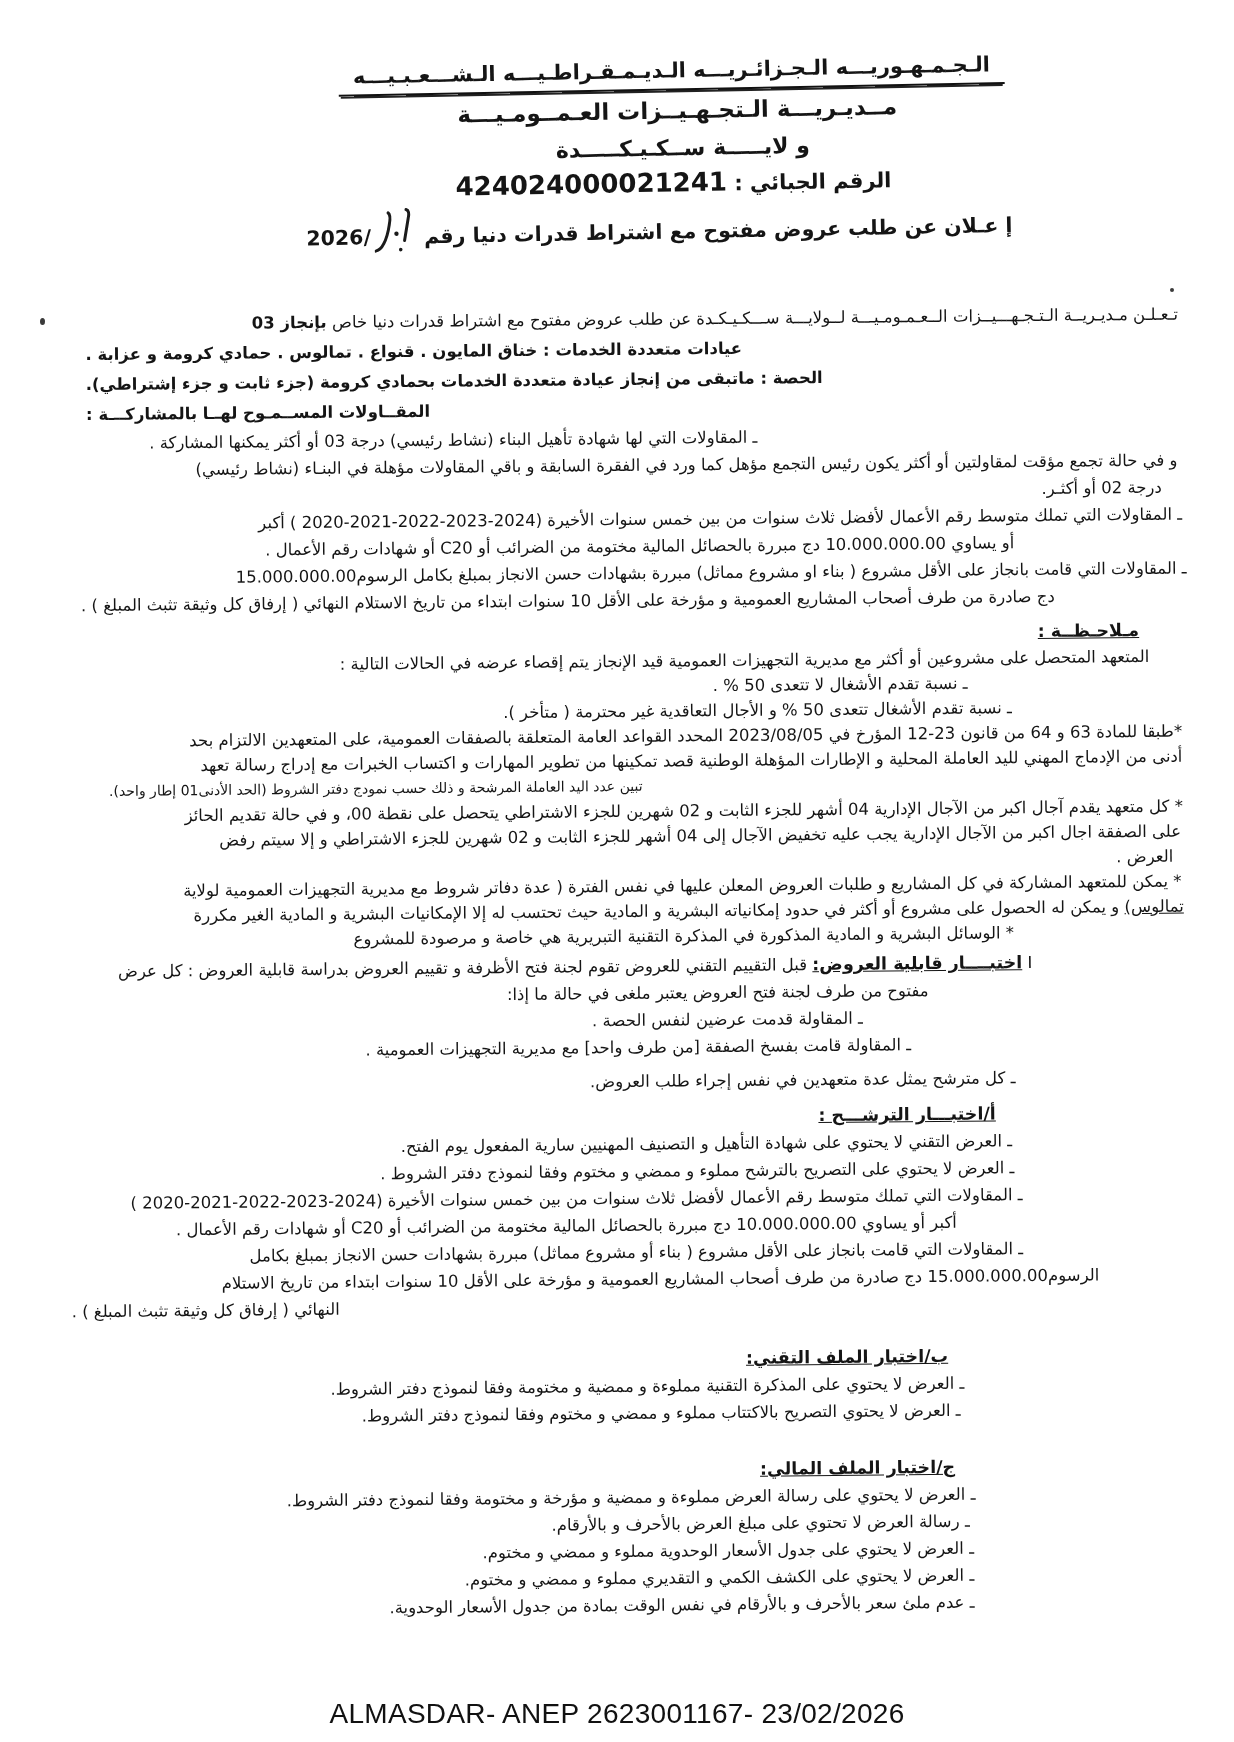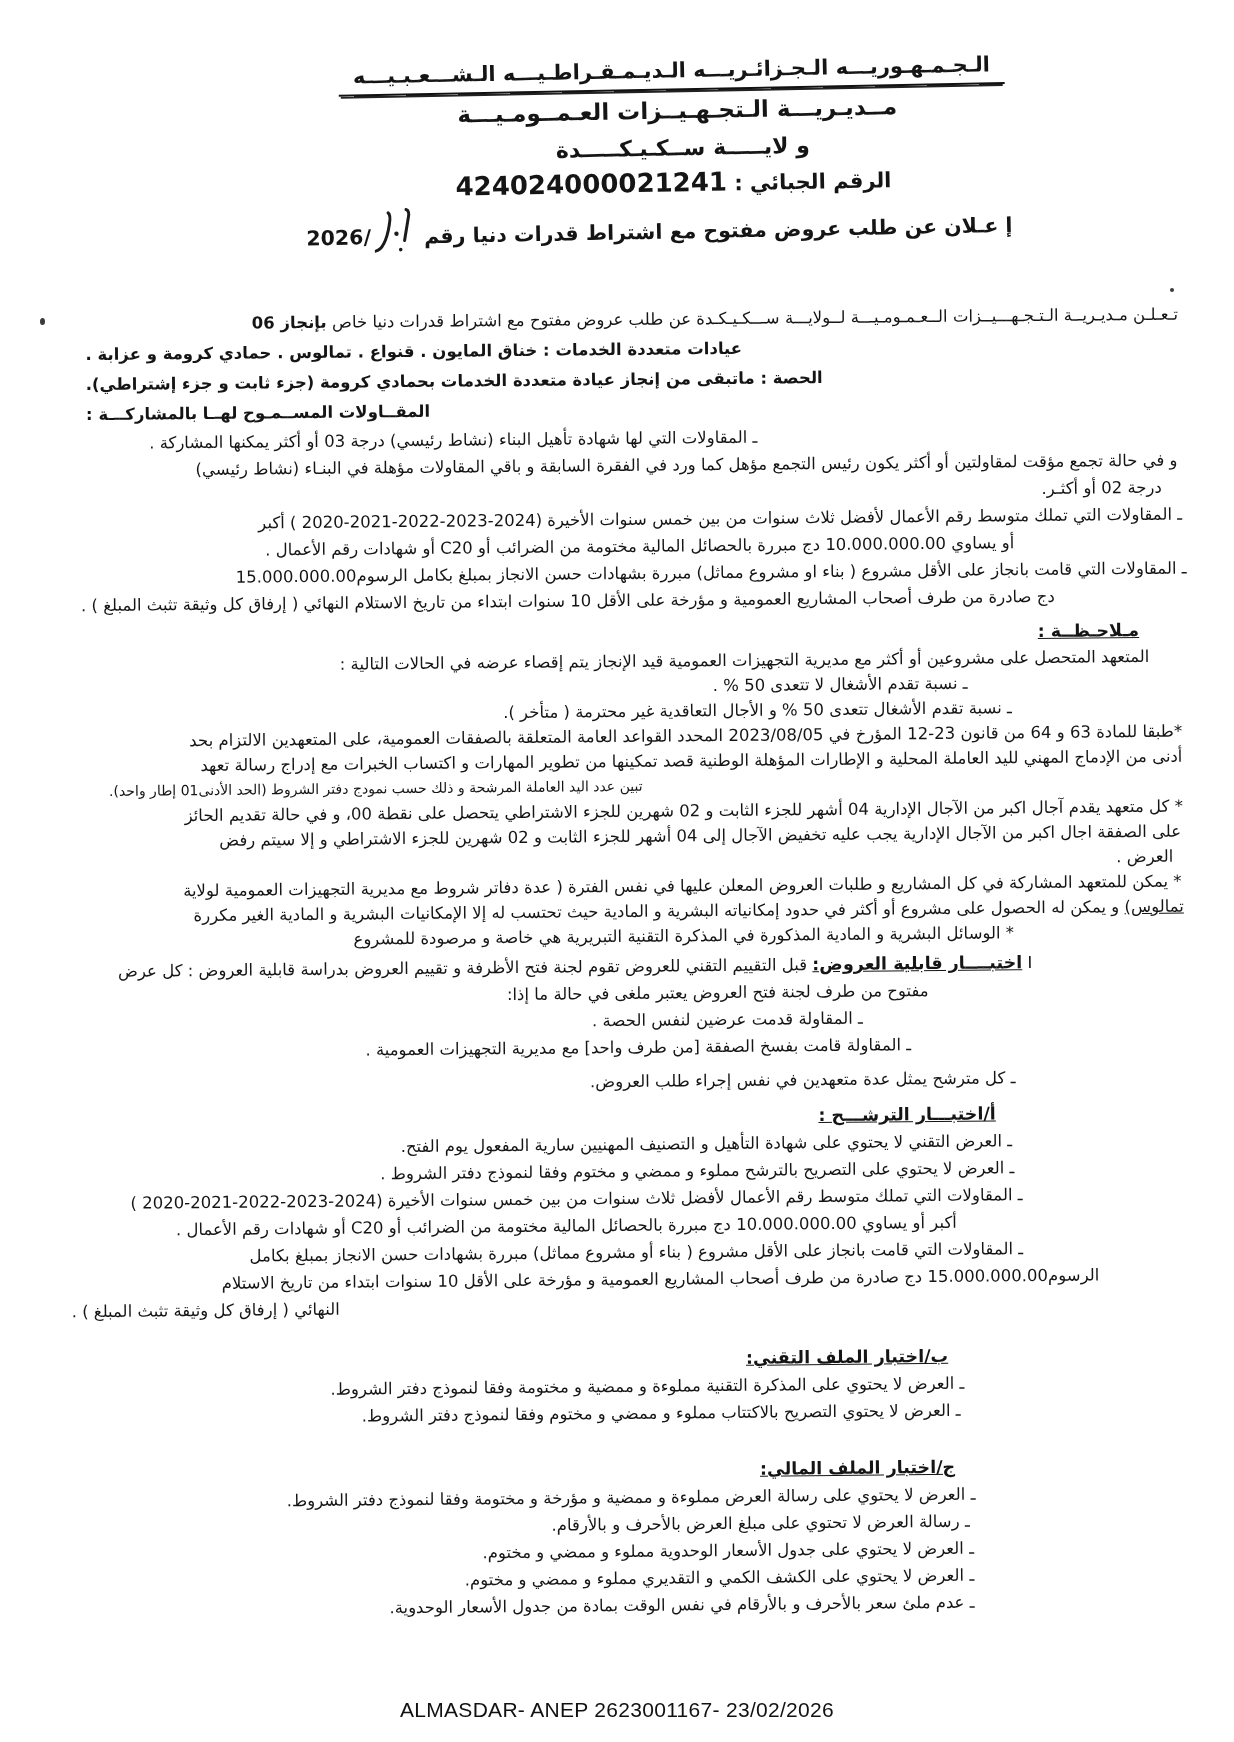--- a/index.html
+++ b/index.html
@@ -31,21 +31,21 @@
   .ln{white-space:nowrap;font-size:16.5px;line-height:27px;}
   .ln.b{font-weight:bold;}
   .ln.lh30{line-height:30px;}
   .ln.sm{font-size:14px;}
   .ln.note-l{line-height:25px;}
   .us{text-decoration:underline;}
   .sh{font-weight:bold;text-decoration:underline;font-size:17.5px;}
   
   .footer{
     position:absolute;left:0;right:0;top:1698px;text-align:center;direction:ltr;
-    font-family:"Liberation Sans","DejaVu Sans",sans-serif;font-size:21px;color:#111;letter-spacing:0.3px;
+    font-family:"Liberation Sans","DejaVu Sans",sans-serif;font-size:28px;color:#111;letter-spacing:0.3px;
   }
   .speck{position:absolute;background:#3a3a3a;border-radius:50%;}
 </style>
 </head>
 <body>
 
 <div class="page">
 
   <div class="hdr">
     <div class="h1wrap">
@@ -69,21 +69,21 @@
           <circle cx="26" cy="44" r="1.8" fill="#1b1b1b"></circle>
         </svg>
       </span><span>/2026</span>
     </div>
   </div>
 
   <div class="bodytext">
 
     <div class="ln lh30" style="padding-right:56px;">
       <span>تـعـلـن مـديـريــة الـتـجـهـــيــزات الــعـمـومـيـــة لــولايـــة ســـكـيـكـدة عن طلب عروض مفتوح مع اشتراط قدرات دنيا خاص</span>
-      <b>بإنجاز 06</b>
+      <b>بإنجاز 03</b>
     </div>
     <div class="ln b lh30" style="text-align:left;padding-left:85px;">عيادات متعددة الخدمات : خناق المايون . قنواع . تمالوس . حمادي كرومة و عزابة .</div>
     <div class="ln b lh30" style="text-align:left;padding-left:85px;">الحصة : ماتبقى من إنجاز عيادة متعددة الخدمات بحمادي كرومة (جزء ثابت و جزء إشتراطي).</div>
     <div class="ln b lh30" style="text-align:left;padding-left:85px;">المقــاولات المســمـوح لهــا بالمشاركـــة :</div>
 
     <div class="ln" style="padding-right:478px;">ـ المقاولات التي لها شهادة تأهيل البناء (نشاط رئيسي) درجة 03 أو أكثر يمكنها المشاركة .</div>
     <div class="ln" style="padding-right:58px;">و في حالة تجمع مؤقت لمقاولتين أو أكثر يكون رئيس التجمع مؤهل كما ورد في الفقرة السابقة و باقي المقاولات مؤهلة في البنـاء (نشاط رئيسي)</div>
     <div class="ln" style="padding-right:74px;">درجة 02 أو أكثـر.</div>
     <div class="ln" style="padding-right:54px;">ـ المقاولات التي تملك متوسط رقم الأعمال لأفضل ثلاث سنوات من بين خمس سنوات الأخيرة (2024-2023-2022-2021-2020 ) أكبر</div>
     <div class="ln" style="padding-right:222px;">أو يساوي 10.000.000.00 دج مبررة بالحصائل المالية مختومة من الضرائب أو C20 أو شهادات رقم الأعمال .</div>

